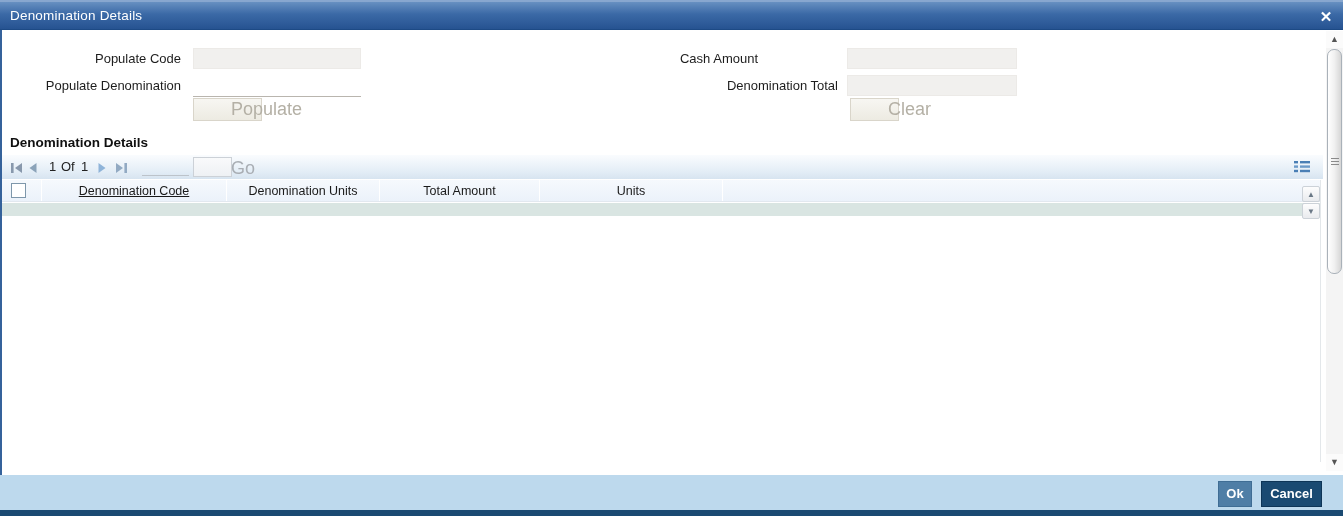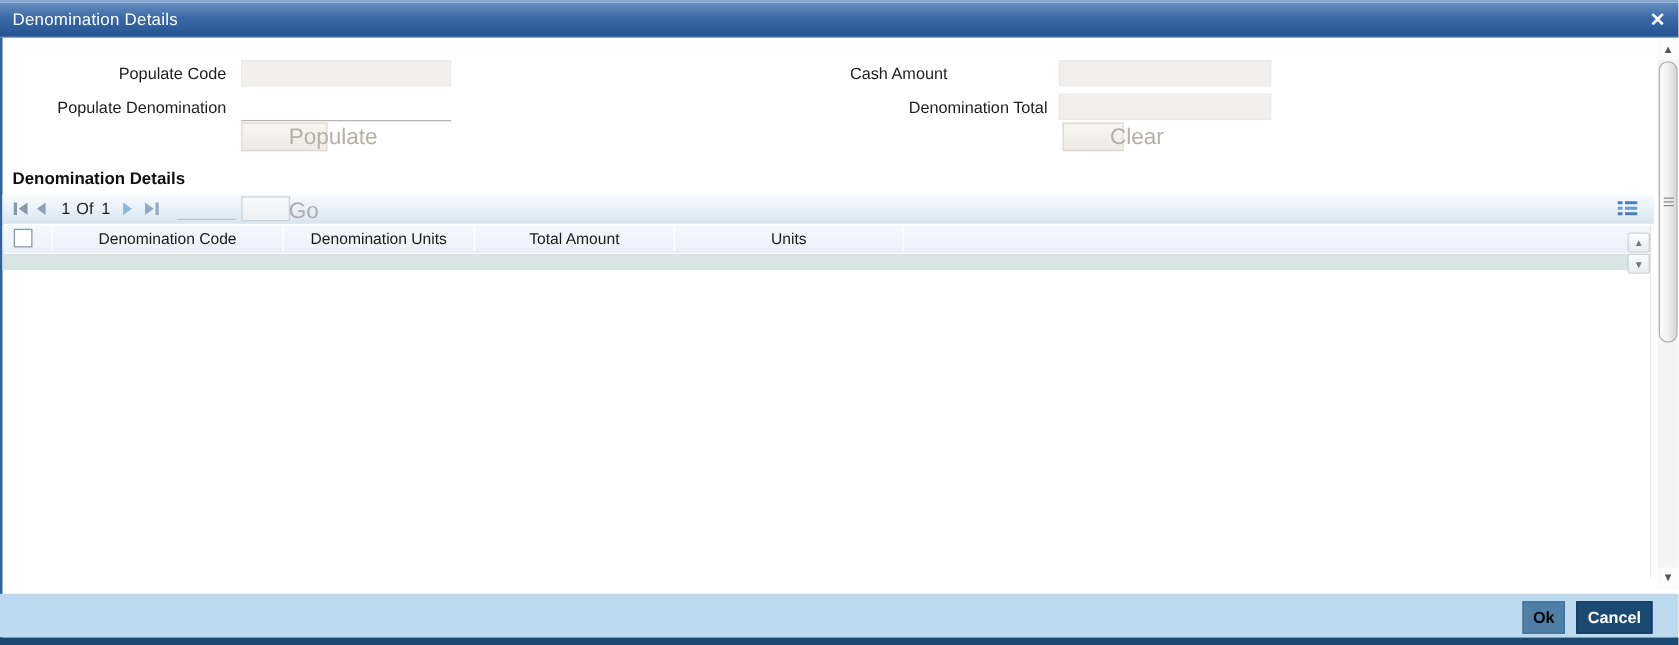--- a/index.html
+++ b/index.html
@@ -54,21 +54,21 @@
 
   
   .mini-scroll { position:absolute; left:1302px; top:186px; width:18px; }
   .mini-btn { width:18px; height:16px; background:linear-gradient(180deg,#fdfdfd,#e9ebee);
     border:1px solid #ccd2d8; border-radius:2px; color:#6a7886; font-size:8px;
     text-align:center; line-height:15px; cursor:pointer; margin-bottom:1px; }
 
   
   .footer { position:absolute; left:0; top:475px; width:1343px; height:35px; background:#bdd9ed; }
   .ok-btn { position:absolute; left:1218px; top:481px; width:34px; height:26px; background:#4f7ea6;
-    border:1px solid #3f6d94; color:#000000; font-size:13px; font-weight:bold; text-align:center;
+    border:1px solid #3f6d94; color:#ffffff; font-size:13px; font-weight:bold; text-align:center;
     line-height:24px; cursor:default; }
   .cancel-btn { position:absolute; left:1261px; top:481px; width:61px; height:26px; background:#1a4a72;
     border:1px solid #0e3557; color:#ffffff; font-size:13px; font-weight:bold; text-align:center;
     line-height:24px; cursor:pointer; }
   .bottom-strip { position:absolute; left:0; top:510px; width:1343px; height:6px; background:#1a4a72; }
 
   
   .scrollbar { position:absolute; left:1326px; top:31px; width:17px; height:440px; background:#f4f4f4; }
   .sb-btn { position:absolute; left:0; width:17px; height:17px; background:#fbfbfb; color:#555;
     font-size:9px; text-align:center; line-height:17px; cursor:pointer; }
@@ -144,21 +144,21 @@
         <rect x="0" y="10.8" width="4" height="2.4" fill="#4a7fb5"></rect>
           <rect x="6" y="10.8" width="10" height="2.4" fill="#4a7fb5"></rect>
       </svg>
     </span>
   </div>
 
   <div class="thead">
     <div class="checkbox-cell">
       <div class="checkbox"></div>
     </div>
-    <div class="th" style="width:185px;">Denomination Code</div>
+    <div class="th" style="width:185px;text-decoration:underline;">Denomination Code</div>
     <div class="th" style="width:153px;">Denomination Units</div>
     <div class="th" style="width:160px;">Total Amount</div>
     <div class="th" style="width:183px;">Units</div>
     <div class="th" style="flex:1; border-right:none;"></div>
   </div>
 
   <div class="empty-row"></div>
   <div class="table-right-border"></div>
 
   <div class="mini-scroll">

